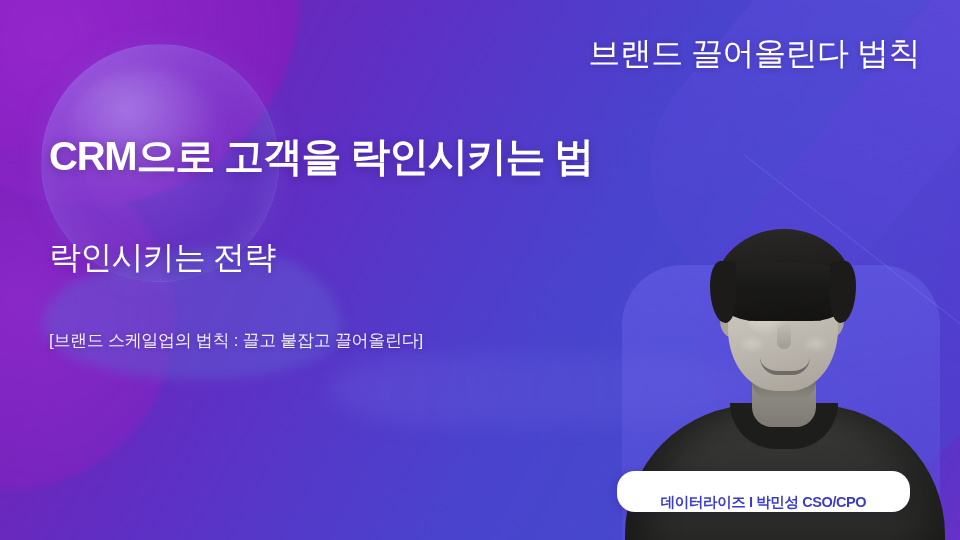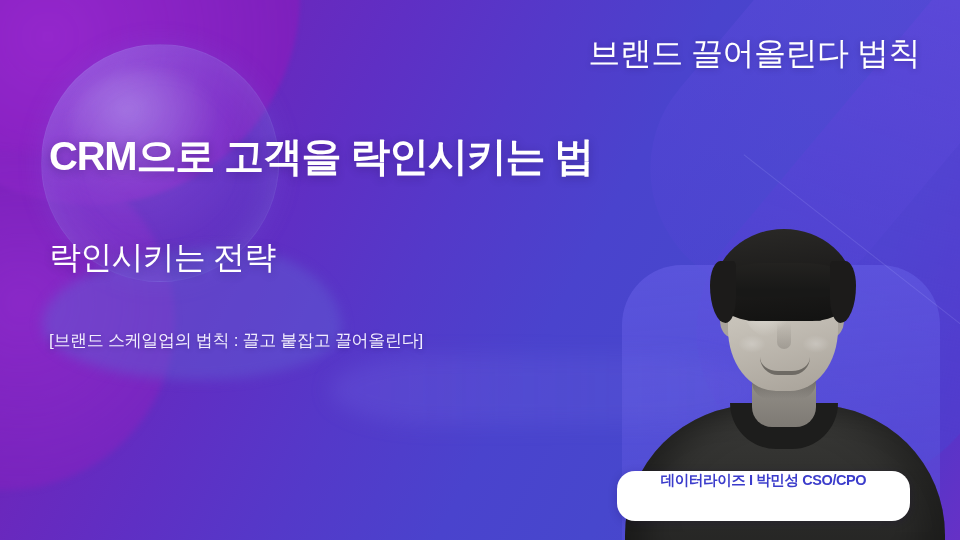--- a/index.html
+++ b/index.html
@@ -177,23 +177,23 @@
   .ph-nose{left:167px;top:108px;width:14px;height:26px;background:linear-gradient(180deg,rgba(150,145,138,0),rgba(140,135,128,.55));border-radius:0 0 10px 10px;}
   .ph-mouth{
     left:150px;top:142px;width:50px;height:14px;
     border-bottom:4px solid #6e6a64;border-radius:0 0 30px 30px;
   }
   .ph-cheek-l{left:128px;top:120px;width:28px;height:18px;background:radial-gradient(ellipse,rgba(255,255,255,.22),rgba(255,255,255,0) 70%);border-radius:50%;}
   .ph-cheek-r{left:192px;top:120px;width:28px;height:18px;background:radial-gradient(ellipse,rgba(255,255,255,.22),rgba(255,255,255,0) 70%);border-radius:50%;}
 
   
   .badge{
-    position:absolute;left:617px;top:471px;width:293px;height:50px;
+    position:absolute;left:617px;top:471px;width:293px;height:41px;
     background:#ffffff;border-radius:18px;
-    display:flex;align-items:flex-start;justify-content:center;
+    display:flex;align-items:flex-end;justify-content:center;
     box-shadow:0 2px 10px rgba(25,10,70,.20);
   }
   .badge span{
     font-size:14.5px;font-weight:700;color:#3b3ccb;letter-spacing:-0.4px;
     white-space:nowrap;
   }
 </style>
 </head>
 <body>
 

